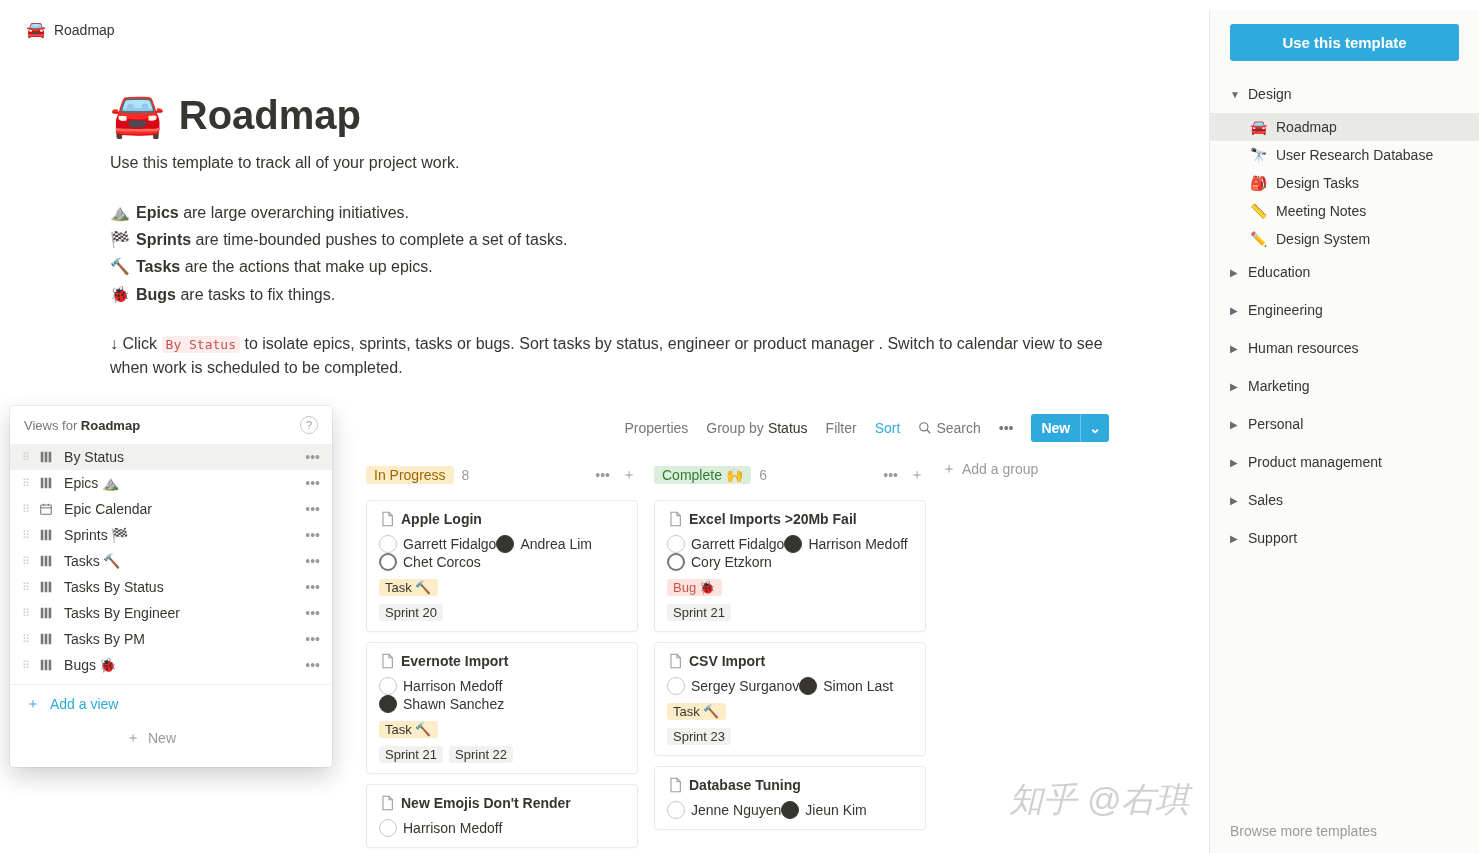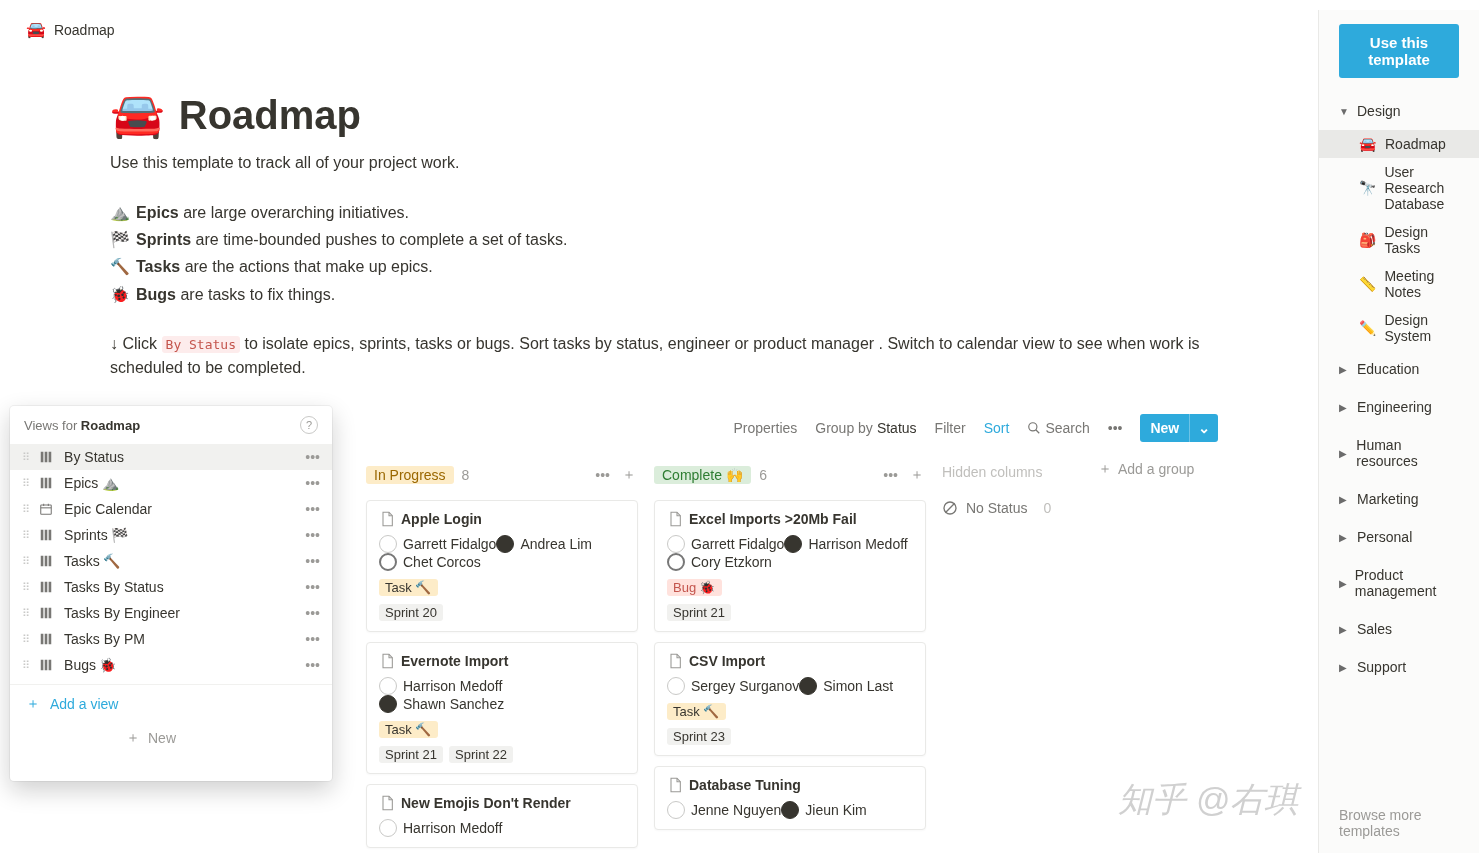--- a/index.html
+++ b/index.html
@@ -46,21 +46,21 @@
 .avatar.ring{border:2px solid #777;background:#fff;}
 .tags { display:flex; gap:6px; margin-top:8px; flex-wrap:wrap;}
 .tag { font-size:13px; padding:1px 6px; border-radius:3px; display:inline-flex; align-items:center; gap:3px;}
 .tag-task{background:#fdecc8;}
 .tag-bug{background:#ffe2dd; color:#c4554d;}
 .tag-sprint{background:#f1f1ef;}
 .no-status { display:flex; align-items:center; gap:8px; color:#787774; margin-top:2px; }
 .add-group { color:#9b9a97; display:flex; align-items:center; gap:6px; cursor:pointer;}
 .hidden-cols { color:#c0bfbc; }
 
-.views-popover { position:absolute; left:0; top:396px; width:322px; background:#fff; border-radius:4px; box-shadow: 0 9px 24px rgba(15,15,15,0.2), 0 0 0 1px rgba(15,15,15,0.05); z-index:30; padding-bottom:22px;}
+.views-popover { position:absolute; left:0; top:396px; width:322px; background:#fff; border-radius:4px; box-shadow: 0 9px 24px rgba(15,15,15,0.2), 0 0 0 1px rgba(15,15,15,0.05); z-index:30; padding-bottom:8px;}
 .vp-header { display:flex; align-items:center; padding:10px 14px; font-size:13px; color:#787774;}
 .vp-header b{color:#37352f; font-weight:600;}
 .vp-header .spacer{flex:1;}
 .vp-header .q{width:18px;height:18px;border:1px solid #c9c9c7;border-radius:50%;display:flex;align-items:center;justify-content:center;font-size:11px;color:#9b9a97;}
 .vp-item{display:flex;align-items:center;gap:10px;padding:5px 12px;cursor:pointer;}
 .vp-item:hover,.vp-item.active{background:#f1f1ef;}
 .vp-item .handle{color:#c9c9c7;font-size:11px;letter-spacing:-2px;}
 .vp-item .icn{width:16px;height:16px;display:flex;align-items:center;justify-content:center;color:#787774;}
 .vp-item .txt{flex:1;}
 .vp-item .dots{color:#9b9a97;}
@@ -280,31 +280,20 @@
                 </div>
     <div class="people">
                   <span class="person"><span class="avatar "></span>Jenne Nguyen</span>
                   <span class="person"><span class="avatar dark"></span>Jieun Kim</span>
                 </div>
 
   </div>
             </div>
         </div>
 
-        <div class="col" style="width:140px">
-          <div class="col-header hidden-cols">Hidden columns</div>
-          <div class="no-status" style="margin-top:16px;">
-            <svg width="16" height="16" viewBox="0 0 24 24" fill="none" stroke="#787774" stroke-width="2">
-                <circle cx="12" cy="12" r="9"></circle>
-                <line x1="5" y1="19" x2="19" y2="5"></line>
-              </svg>
-            <span>No Status</span>
-            <span style="color:#c0bfbc;margin-left:8px">0</span>
-          </div>
-        </div>
 
         <div class="col" style="width:120px">
           <div class="add-group">＋ <span>Add a group</span></div>
         </div>
       </div>
     </div>
 
     <div class="views-popover">
       <div class="vp-header">
         <span>Views for </span>&nbsp;<b>Roadmap</b>

